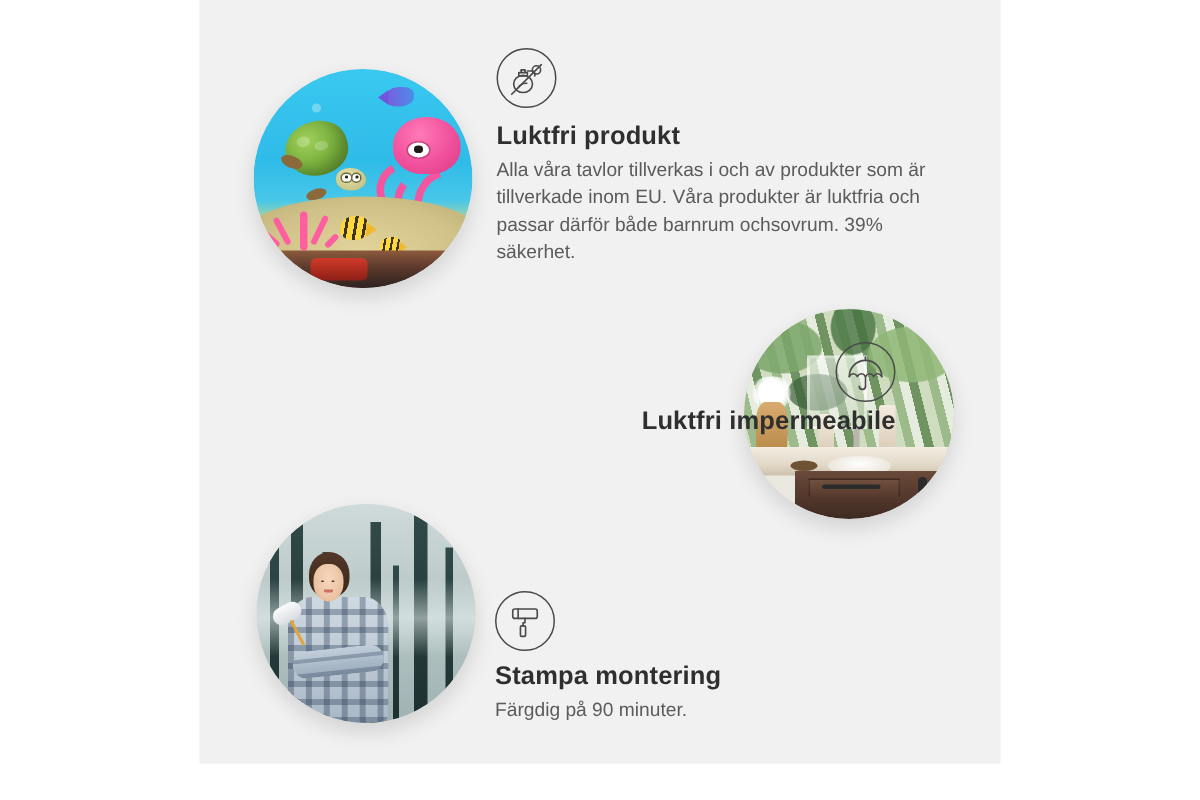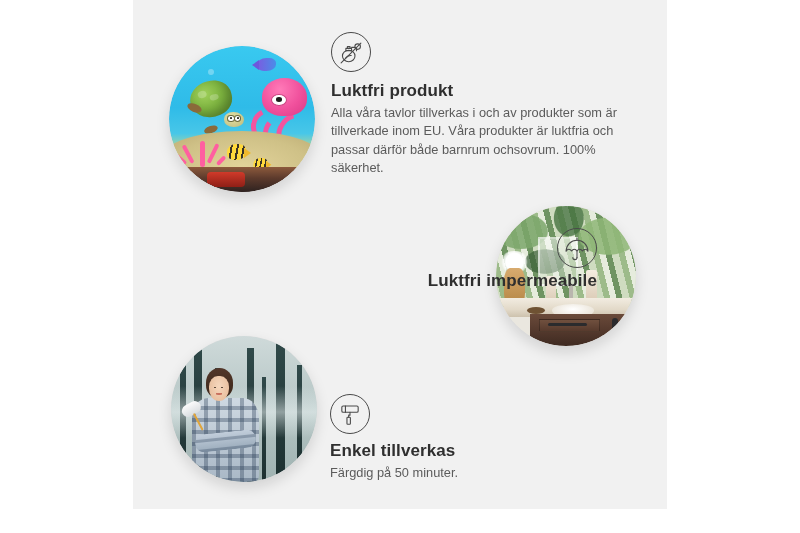--- a/index.html
+++ b/index.html
@@ -452,21 +452,21 @@
           <path d="M16.2 16.2 v-1.9 h2.8 v1.9"></path>
           <path d="M20.6 15.1 h3.1 a2.1 2.1 0 0 1 2.1 2.1 v0.5"></path>
           <circle cx="27.0" cy="14.3" r="2.9"></circle>
           <path d="M25.8 17.2 v1.4"></path>
           <path d="M14.2 26.6 c1.4 -2.1 3.6 -3.1 6.0 -2.9"></path>
           <line x1="9.6" y1="31.4" x2="30.4" y2="10.6"></line>
         </svg>
       </div>
       <div class="txt">
         <h3 class="f-title">Luktfri produkt</h3>
-        <p class="f-body">Alla våra tavlor tillverkas i och av produkter som är tillverkade inom EU. Våra produkter är luktfria och passar därför både barnrum ochsovrum. 100% säkerhet.</p>
+        <p class="f-body">Alla våra tavlor tillverkas i och av produkter som är tillverkade inom EU. Våra produkter är luktfria och passar därför både barnrum ochsovrum. 39% säkerhet.</p>
       </div>
     </div>
 
     <div class="feature" id="feature-waterproof">
       <div class="icon-circle">
         <svg viewBox="0 0 40 40" xmlns="http://www.w3.org/2000/svg" fill="none" stroke="#4a4a4a" stroke-width="1.15" stroke-linecap="round" stroke-linejoin="round">
           <path d="M8.6 23.2 a11.4 11.4 0 0 1 22.8 0"></path>
           <path d="M8.6 23.2 c1.5 -2.6 4.2 -2.6 5.7 0 c1.5 -2.6 4.2 -2.6 5.7 0 c1.5 -2.6 4.2 -2.6 5.7 0 c1.5 -2.6 4.2 -2.6 5.7 0"></path>
           <line x1="20" y1="23.2" x2="20" y2="30.0"></line>
           <path d="M20 30.0 a2.2 2.2 0 0 1 -4.4 0"></path>
@@ -481,19 +481,19 @@
     <div class="feature" id="feature-assembly">
       <div class="icon-circle">
         <svg viewBox="0 0 40 40" xmlns="http://www.w3.org/2000/svg" fill="none" stroke="#4a4a4a" stroke-width="1.15" stroke-linecap="round" stroke-linejoin="round">
           <rect x="11.4" y="11.6" width="17.2" height="6.6" rx="1.4"></rect>
           <line x1="15.2" y1="11.6" x2="15.2" y2="18.2"></line>
           <path d="M20.0 18.2 v3.0 h-1.4 v2.2"></path>
           <rect x="16.8" y="23.4" width="3.6" height="7.4" rx="0.8"></rect>
         </svg>
       </div>
       <div class="txt">
-        <h3 class="f-title">Enkel tillverkas</h3>
-        <p class="f-body">Färgdig på 50 minuter.</p>
+        <h3 class="f-title">Stampa montering</h3>
+        <p class="f-body">Färgdig på 90 minuter.</p>
       </div>
     </div>
 
   </div>
 </div>
 
 </body></html>

